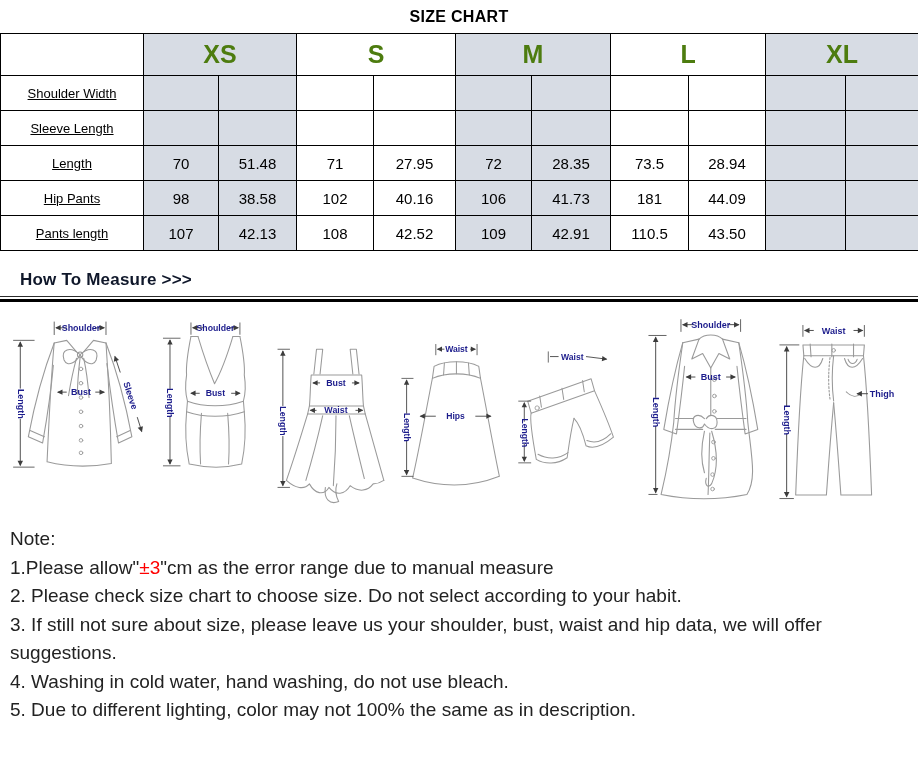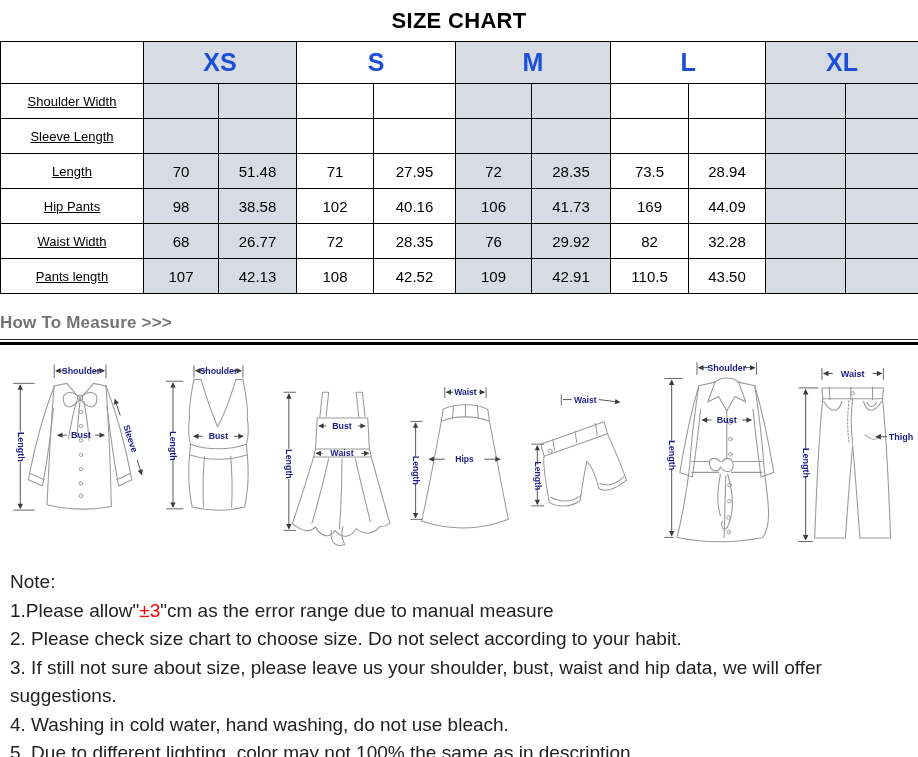--- a/index.html
+++ b/index.html
@@ -1,28 +1,28 @@
 <!DOCTYPE html>
 <html><head>
 <meta charset="utf-8">
 <style>
   html,body{margin:0;padding:0;background:#fff;}
   body{width:918px;font-family:"Liberation Sans",sans-serif;color:#000;}
-  .title{text-align:center;font-weight:bold;font-size:22px;letter-spacing:.3px;padding:8px 0 7px;}
+  .title{text-align:center;font-weight:bold;font-size:16px;letter-spacing:.3px;padding:8px 0 7px;}
   table.sc{border-collapse:collapse;table-layout:fixed;width:918px;}
   table.sc td{border:1px solid #000;text-align:center;vertical-align:middle;padding:0;overflow:hidden;}
   tr.size-row td{height:41px;}
-  td.size-cell{color:#1d4ed8;font-size:25px;font-weight:bold;}
+  td.size-cell{color:#4d7c0f;font-size:25px;font-weight:bold;}
   tr.unit-row td{height:33px;font-size:13px;font-weight:bold;}
   tr.body-row td{height:34px;font-size:15px;}
   tr.body-row td.rl{font-size:13px;font-weight:normal;text-decoration:underline;}
   td.sh{background:#d7dce4;}
-  .measure-title{color:#737373;font-size:17px;font-weight:bold;padding:19px 0 6px 0;letter-spacing:.2px;}
+  .measure-title{color:#0f172a;font-size:17px;font-weight:bold;padding:19px 0 6px 20px;letter-spacing:.2px;}
   .rule{border-top:1px solid #2b2b2b;height:2px;border-bottom:3px solid #000;}
-  .figs{display:flex;justify-content:space-between;align-items:flex-start;padding:8px 3px 0 6px;height:202px;}
+  .figs{display:flex;align-items:flex-start;padding:8px 3px 0 6px;height:202px;}
   .figs svg{display:block;height:auto;}
   .f-blouse{width:150px;}
   .f-vest{width:118px;margin-top:2px;}
   .f-dress{width:124px;margin-top:18px;}
   .f-skirt{width:116px;margin-top:22px;}
   .f-shorts{width:120px;margin-top:26px;}
   .f-coat{width:140px;margin-top:2px;}
   .f-pants{width:122px;margin-top:6px;}
   .g{fill:none;stroke:#9a9a9a;stroke-width:1.2;stroke-linejoin:round;stroke-linecap:round;}
   .arr{fill:none;stroke:#3c3c3c;stroke-width:1;}
@@ -108,35 +108,22 @@
     <td class="sh"></td>
   </tr>
   <tr class="body-row">
     <td class="rl">Hip Pants</td>
     <td class="sh">98</td>
     <td class="sh">38.58</td>
     <td>102</td>
     <td>40.16</td>
     <td class="sh">106</td>
     <td class="sh">41.73</td>
-    <td>169</td>
+    <td>181</td>
     <td>44.09</td>
-    <td class="sh"></td>
-    <td class="sh"></td>
-  </tr>
-  <tr class="body-row">
-    <td class="rl">Waist Width</td>
-    <td class="sh">68</td>
-    <td class="sh">26.77</td>
-    <td>72</td>
-    <td>28.35</td>
-    <td class="sh">76</td>
-    <td class="sh">29.92</td>
-    <td>82</td>
-    <td>32.28</td>
     <td class="sh"></td>
     <td class="sh"></td>
   </tr>
   <tr class="body-row">
     <td class="rl">Pants length</td>
     <td class="sh">107</td>
     <td class="sh">42.13</td>
     <td>108</td>
     <td>42.52</td>
     <td class="sh">109</td>

